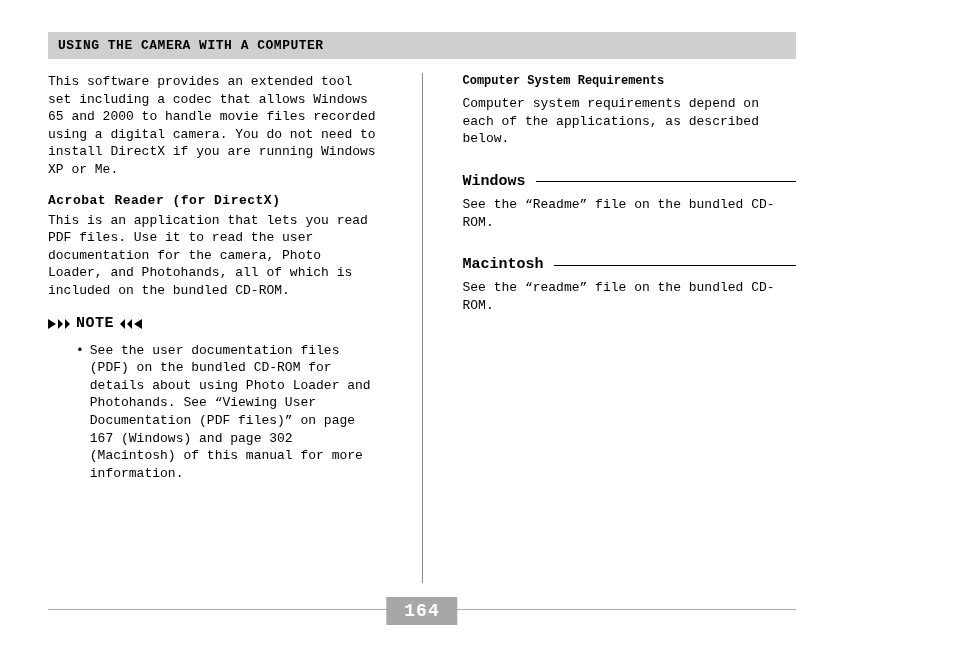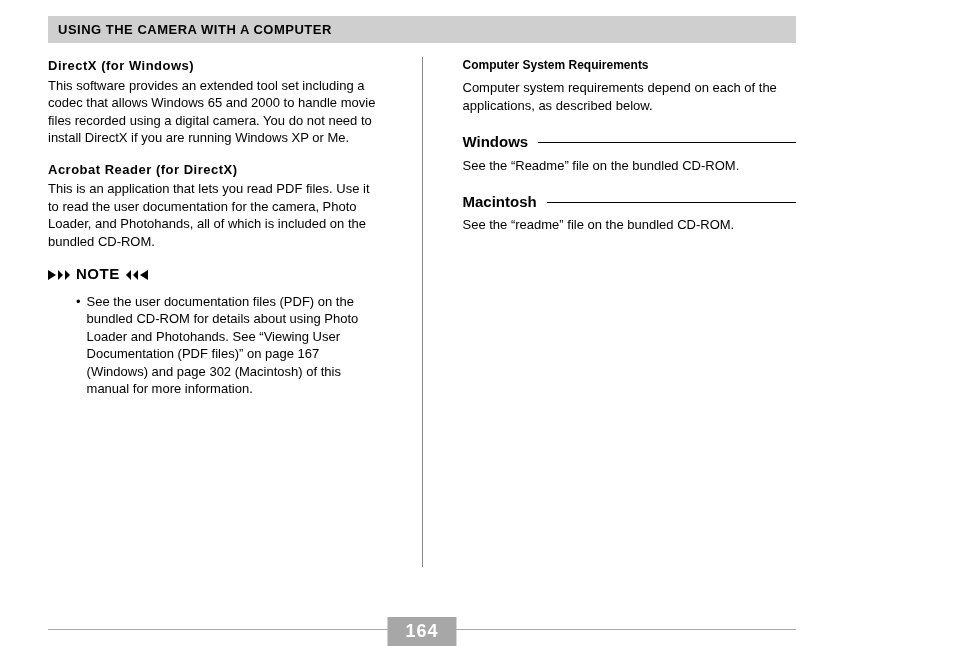--- a/index.html
+++ b/index.html
@@ -9,21 +9,22 @@
     font-family: Arial, Helvetica, sans-serif;
     color: #000;
     width: 954px;
     height: 646px;
   }
   .page {
     position: relative;
     width: 844px;
     height: 646px;
     box-sizing: border-box;
-    padding: 16px 48px 0 48px;
+    padding: 32px 48px 0 48px;
+    font-family: Liberation Mono, monospace;
   }
   .header-bar {
     background: #cfcfcf;
     padding: 6px 10px;
     font-weight: bold;
     font-size: 13px;
     letter-spacing: 0.5px;
   }
   .columns {
     display: flex;
@@ -83,38 +84,38 @@
   }
   .h1 {
     font-weight: bold;
     font-size: 12px;
     margin-bottom: 6px;
   }
   .rule-title {
     display: flex;
     align-items: center;
     gap: 10px;
-    margin-top: 18px;
+    margin-top: 24px;
     margin-bottom: 4px;
   }
   .rule-title .t {
     font-weight: bold;
     font-size: 15px;
     white-space: nowrap;
   }
   .rule-title .line {
     flex: 1;
     height: 1px;
     background: #000;
   }
   .footer {
     position: absolute;
     left: 48px;
     right: 48px;
-    bottom: 16px;
+    bottom: 36px;
   }
   .footer-line {
     height: 1px;
     background: #aaa;
     margin-top: 6px;
   }
   .page-badge {
     position: absolute;
     left: 50%;
     transform: translateX(-50%);
@@ -132,21 +133,20 @@
 
 <div class="page">
 
   <div class="header-bar">USING THE CAMERA WITH A COMPUTER</div>
 
   <div class="columns">
 
     <div class="col col-left">
 
       <div class="para">
-        <div class="sub-title">DirectX (for Windows)</div>
         <div>This software provides an extended tool set including a codec that allows Windows 65 and 2000 to handle movie files recorded using a digital camera. You do not need to install DirectX if you are running Windows XP or Me.</div>
       </div>
 
       <div class="para">
         <div class="sub-title">Acrobat Reader (for DirectX)</div>
         <div>This is an application that lets you read PDF files. Use it to read the user documentation for the camera, Photo Loader, and Photohands, all of which is included on the bundled CD-ROM.</div>
       </div>
 
       <div class="note-row">
         <span class="bullets-l">

